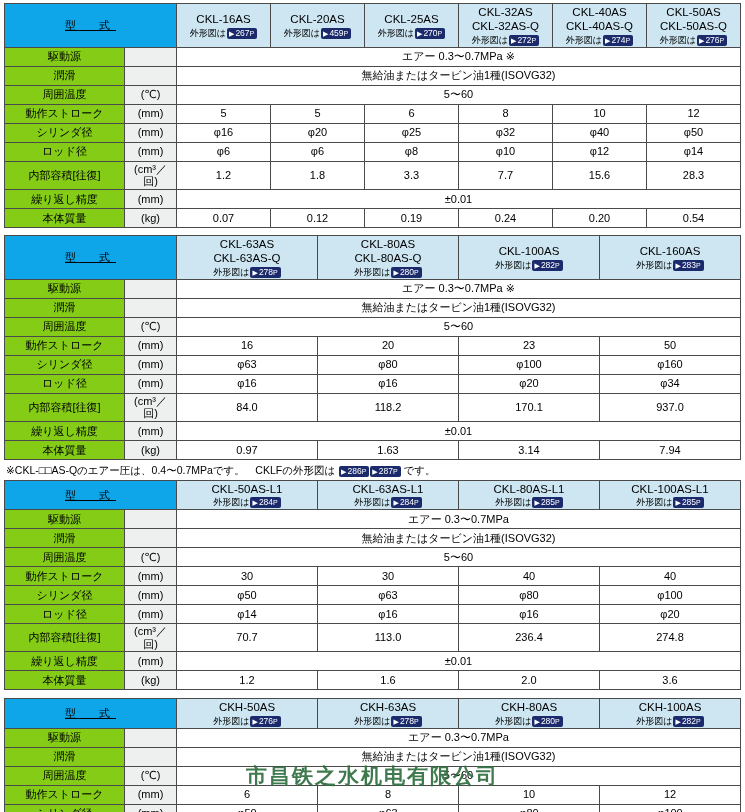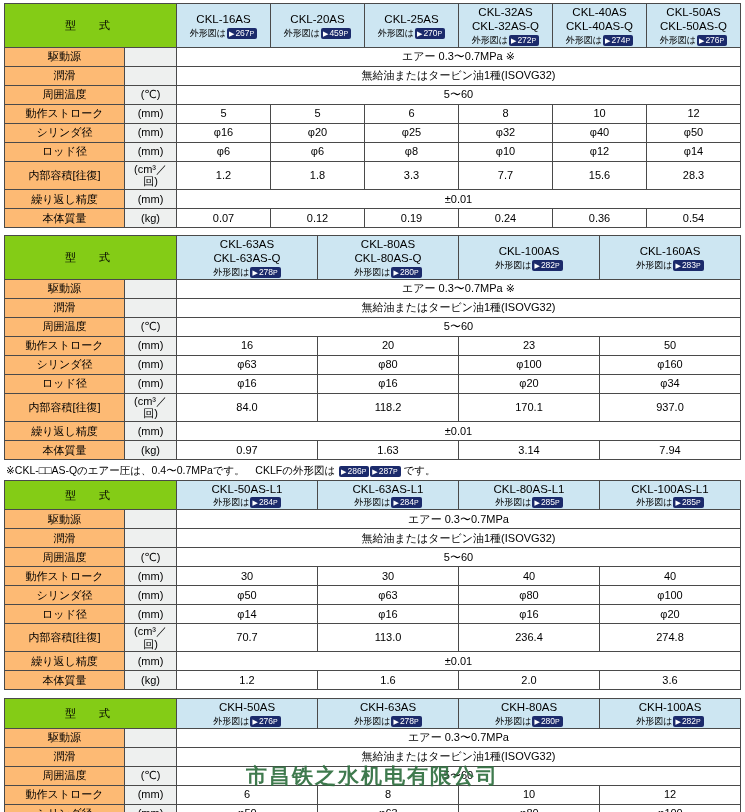--- a/index.html
+++ b/index.html
@@ -36,26 +36,27 @@
     height: 16px;
     font-weight: normal;
     line-height: 1.15;
   }
   .hdr-cell {
     background: #cde6f2;
     height: 34px;
     font-size: 11.5px;
   }
   .hdr-left {
-    background: #84cc16;
+    background: #0ea5e9;
     letter-spacing: 6px;
     font-size: 11.5px;
+    text-decoration: underline;
   }
   .lbl {
-    background: #fdba74;
+    background: #84cc16;
     text-align: left;
     padding-left: 4px;
     font-size: 11px;
     width: 120px;
   }
   .unit {
     background: #eef0ef;
     text-align: right;
     padding-right: 3px;
     font-size: 10.5px;
@@ -217,21 +218,21 @@
       <td class="unit">(mm)</td>
       <td colspan="6">±0.01</td>
     </tr>
     <tr>
       <td class="lbl">本体質量</td>
       <td class="unit">(kg)</td>
       <td>0.07</td>
       <td>0.12</td>
       <td>0.19</td>
       <td>0.24</td>
-      <td>0.36</td>
+      <td>0.20</td>
       <td>0.54</td>
     </tr>
   </tbody>
     </table>
 
   <table class="spec" style="margin-top:7px;">
     <colgroup>
       <col style="width:120px">
         <col style="width:52px">
       <col>

